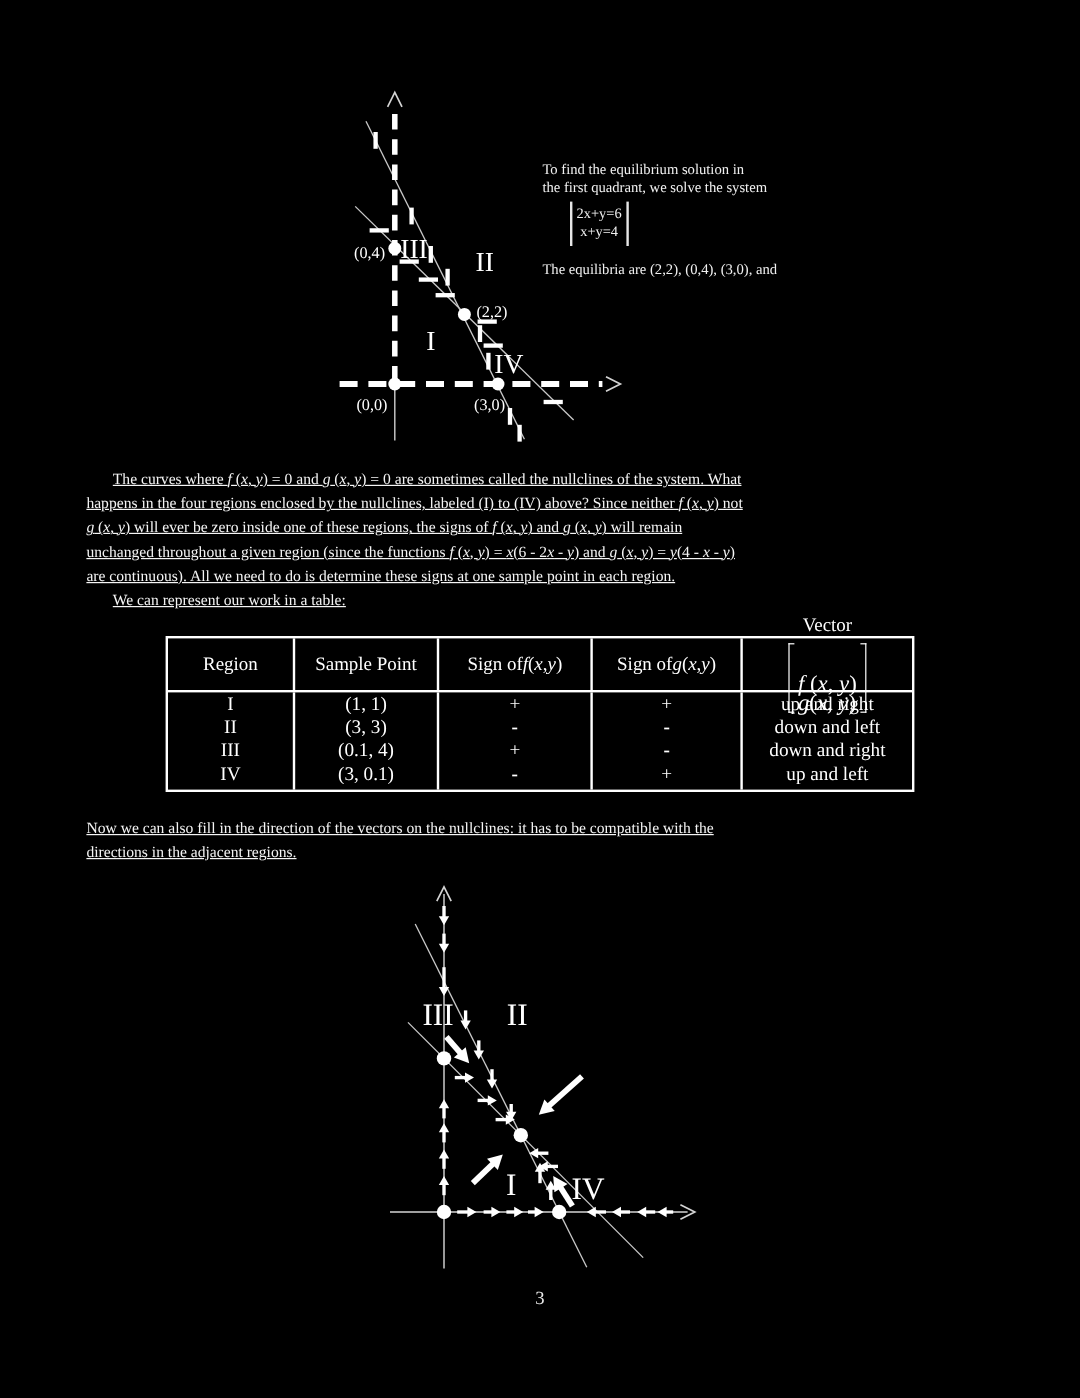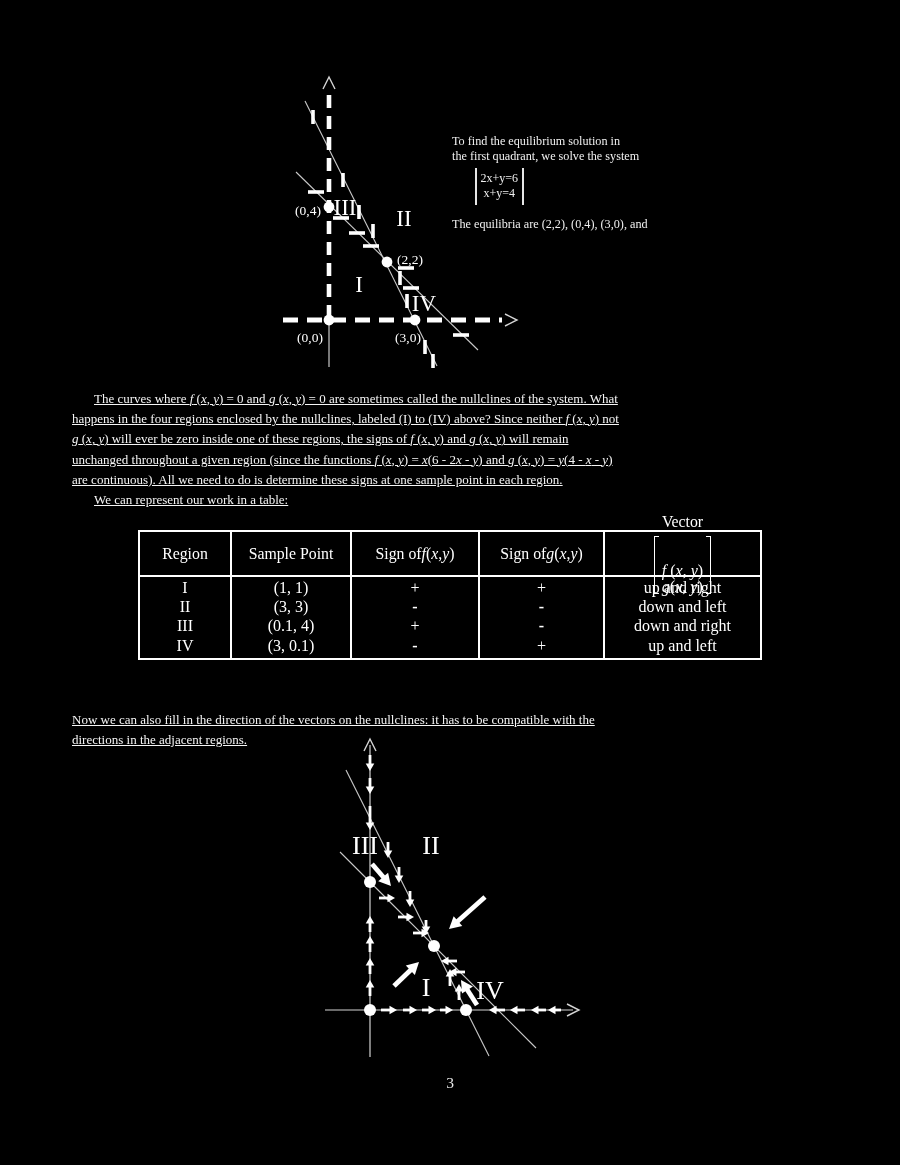--- a/index.html
+++ b/index.html
@@ -12,38 +12,38 @@
   
   .fig1-note { left:452px; top:134px; font-size:12.2px; line-height:15.3px; color:#f0f0f0; }
   .eq-system { display:flex; align-items:center; margin:3px 0 12px 23px; }
   .eq-bar { width:1.5px; height:37px; background:#e6e6e6; }
   .eq-col { padding:0 4px; font-size:12px; line-height:15.5px; text-align:center; }
   .equilibria { margin-top:7px; }
 
   
   .para { left:72px; font-size:13px; line-height:20.2px; white-space:nowrap; color:#f5f5f5;text-decoration:underline; }
   .para1 { top:389px; }
-  .para2 { top:710px; }
+  .para2 { top:680px; }
   .pline.indent { padding-left:22px; }
 
   
   .dtable { left:138px; top:530px; width:624px; border:2px solid #ffffff; box-sizing:border-box; }
   .thead { display:flex; border-bottom:2px solid #ffffff; height:43px; }
   .th { display:flex; align-items:center; justify-content:center; font-size:15.8px; box-sizing:border-box; }
   .tbody { display:flex; }
   .tcol { padding:1px 0 3px; text-align:center; box-sizing:border-box; }
   .cdiv { border-right:2px solid #ffffff; }
-  .w0 { width:92px; } .w1 { width:120px; } .w2 { width:128px;justify-content:center; } .w3 { width:125px; } .w4 { flex:1; }
+  .w0 { width:106px; } .w1 { width:120px; } .w2 { width:128px;justify-content:center; } .w3 { width:125px; } .w4 { flex:1; }
   .tcell { height:19.2px; line-height:19.2px; font-size:16px; }
   .tcell.minus { font-weight:bold; }
   .vec-wrap { display:flex; align-items:center; justify-content:center; gap:5px;flex-direction:column; }
   .vec { display:flex; align-items:stretch; }
   .brk { width:5px; border:1.6px solid #ffffff; box-sizing:border-box; }
   .brk.l { border-right:none; } .brk.r { border-left:none; }
-  .vec-rows { padding:0 3px; font-size:16px; line-height:15.5px; text-align:left;margin-top:27px; }
+  .vec-rows { padding:0 3px; font-size:19px; line-height:15.5px; text-align:left;margin-top:27px; }
 
   .pageno { left:0; right:0; top:1074px; text-align:center; font-size:15.5px; color:#e9e9e9; }
 
   svg text { font-family:"Liberation Serif", serif; }
 </style>
 </head>
 <body>
 
 <div class="page">
 

